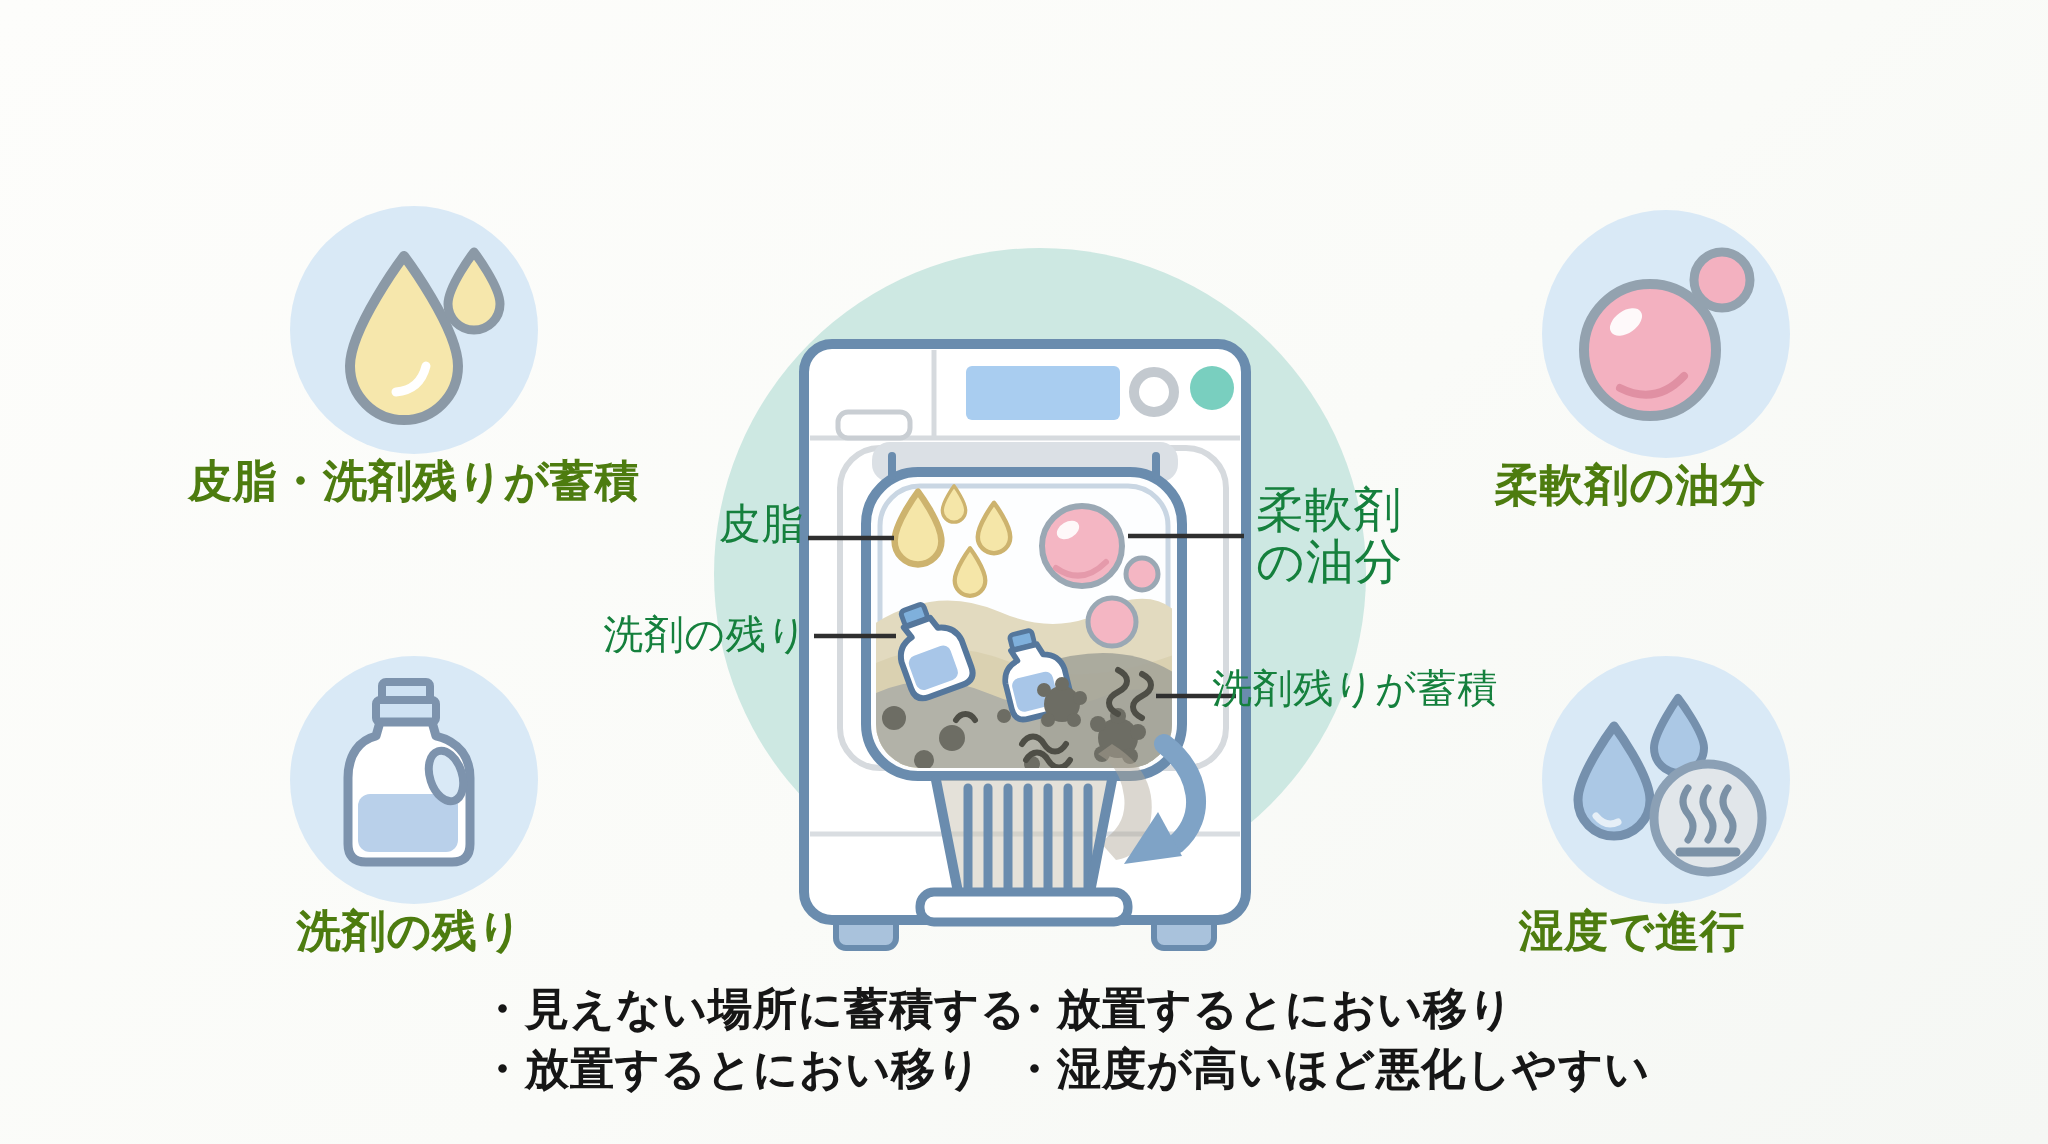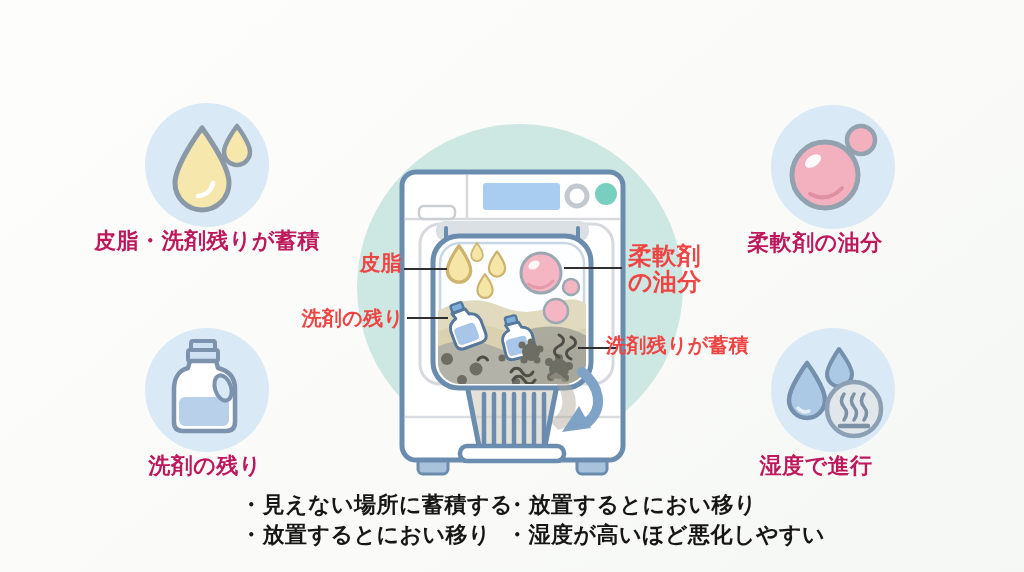--- a/index.html
+++ b/index.html
@@ -4,25 +4,25 @@
 <style>
   html,body{margin:0;padding:0;}
   body{
     width:1024px;height:572px;position:relative;overflow:hidden;
     font-family:"Liberation Sans","DejaVu Sans",sans-serif;
     background:linear-gradient(140deg,#fdfdfb 0%,#fafbf8 55%,#f5f7f4 100%);
   }
   .abs{position:absolute;}
   .corner-icon{position:absolute;width:130px;height:130px;}
   .corner-label{
-    position:absolute;font-size:22px;font-weight:700;color:#be185d;
+    position:absolute;font-size:22px;font-weight:700;color:#4d7c0f;
     text-align:center;letter-spacing:.5px;white-space:nowrap;
   }
   .machine-label{
-    position:absolute;font-weight:700;color:#ef4444;letter-spacing:.3px;
+    position:absolute;font-weight:400;color:#15803d;letter-spacing:.3px;
     white-space:nowrap;line-height:26px;
   }
   .bullet-item{
     position:absolute;font-size:22px;font-weight:700;color:#161616;
     letter-spacing:.5px;white-space:nowrap;text-align:right;
   }
 </style>
 </head>
 <body>
 

